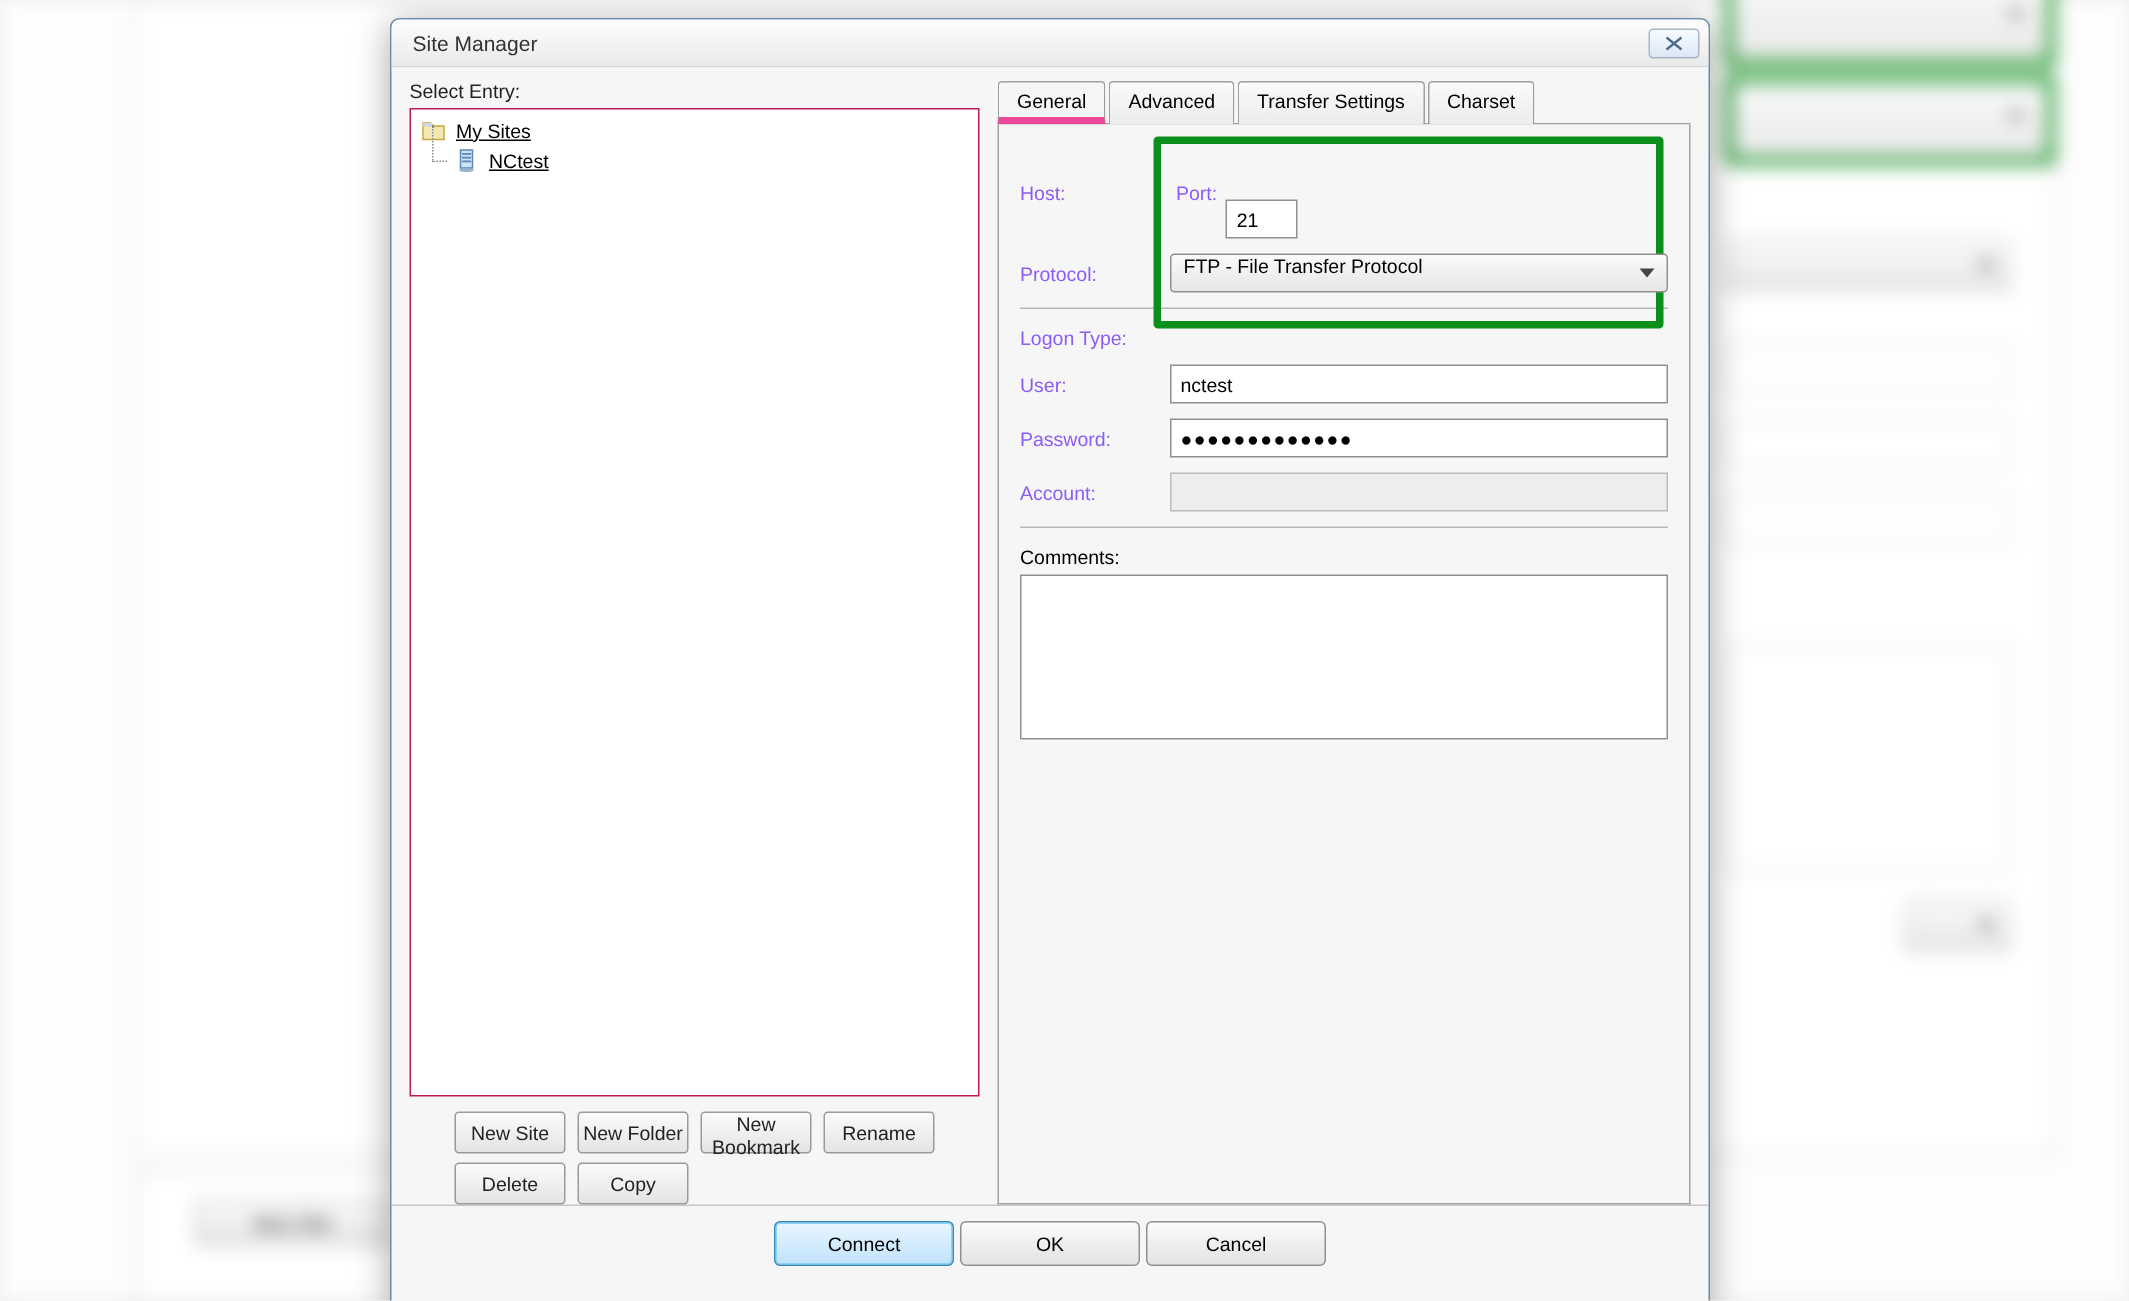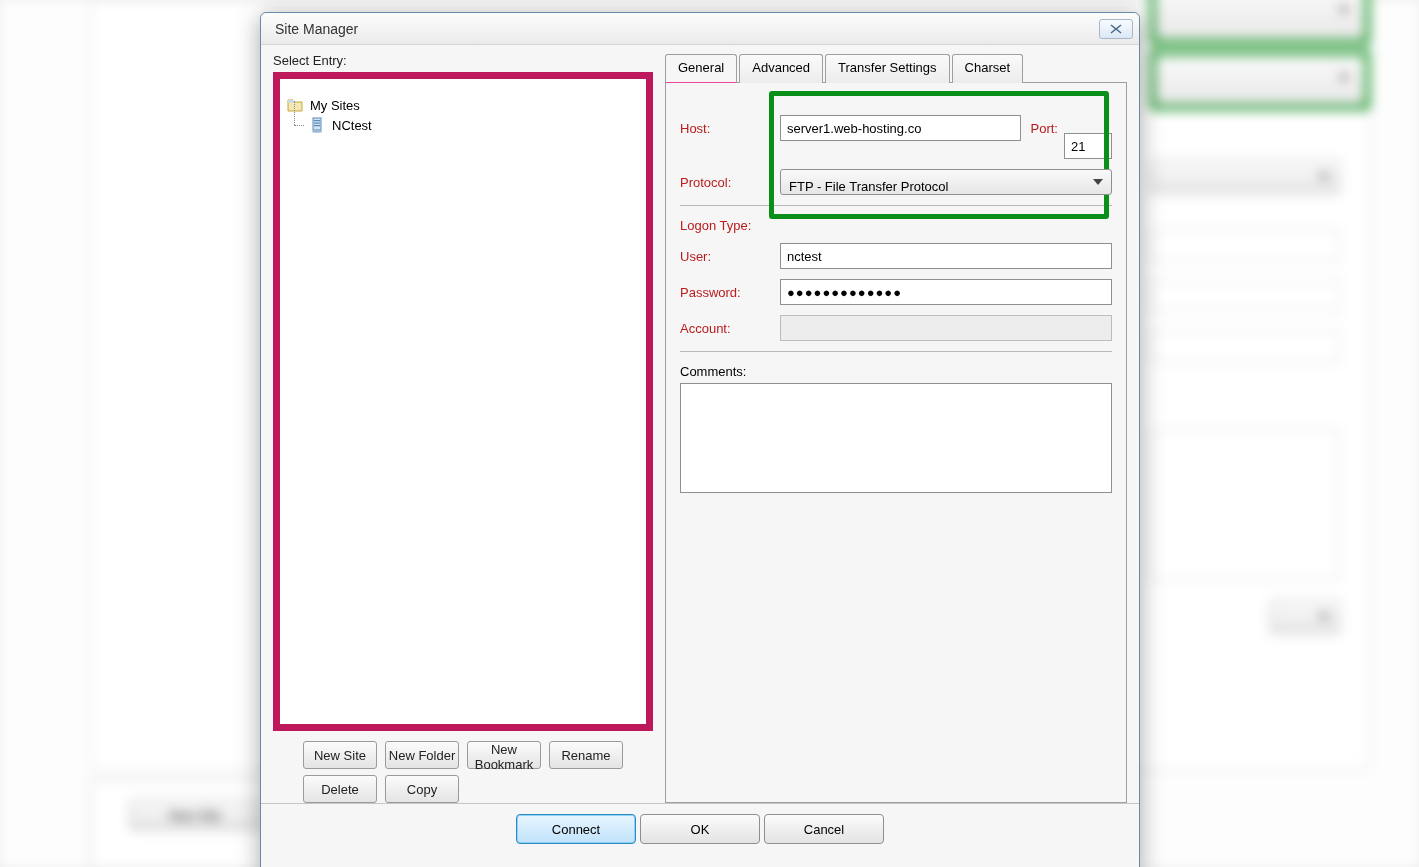--- a/index.html
+++ b/index.html
@@ -100,25 +100,26 @@
 .dialog-body {
   display:flex;
   padding: 8px 12px 0 12px;
   gap: 12px;
   height: 758px;
 }
 .left-pane { width: 380px; display:flex; flex-direction:column; }
 .left-label { font-size:13px; color:#222; margin-bottom:4px; }
 .tree {
   flex:1;
-  border:7px solid #be185d;
+  border:1px solid #be185d;
   background:#fff;
-  padding:16px 6px;
+  padding:4px 6px;
   overflow:auto;
   height: 570px;
+  text-decoration: underline;
 }
 .tree-item { display:flex; align-items:center; gap:6px; padding:1px 0; }
 .tree-child { margin-left: 22px; position:relative; }
 .tree-child::before {
   content:"";
   position:absolute;
   left:-14px; top:-14px; width:1px; height:24px;
   border-left:1px dotted #888;
 }
 .tree-child::after {
@@ -153,50 +154,50 @@
   background: linear-gradient(#fafafa,#ececec);
   margin-right:2px;
   border-radius:3px 3px 0 0;
   cursor:pointer;
   font-size:13px;
   position:relative;
   top:1px;
 }
 .tab.active {
   background:#f6f6f6;
-  border-bottom:1px solid #ec4899;
+  border-bottom:5px solid #ec4899;
   top:1px;
 }
 .tab-panel {
   border:1px solid #9f9f9f;
   border-top:none;
   padding:14px 14px 10px 14px;
   flex:1;
   background:#f6f6f6;
   position:relative;
 }
 .form-row { display:flex; align-items:center; margin-bottom:10px; gap:8px; }
-.form-row label { width:92px; font-size:13px; color:#b91c1c; }
+.form-row label { width:92px; font-size:13px; color:#8b5cf6; }
 .ctrl {
   height:26px;
   border:1px solid #8f8f8f;
   background:#fff;
   padding:2px 6px;
   font-size:13px;
   font-family: inherit;
 }
 .select {
   flex:1;
   height:26px;
   border:1px solid #8f8f8f;
   border-radius:3px;
   background: linear-gradient(#fafafa,#e6e6e6);
   position:relative;
   display:flex;
-  align-items:flex-end;
+  align-items:flex-start;
   padding:0 26px 0 8px;
   cursor:pointer;
   font-size:13px;
 }
 .select.flat { background:#fff; }
 .select .tri { position:absolute; right:8px; top:50%; transform:translateY(-50%); }
 .disabled-input {
   flex:1; height:26px;
   border:1px solid #bcbcbc;
   background:#ededed;
@@ -330,21 +331,20 @@
         <div class="tab">Advanced</div>
         <div class="tab">Transfer Settings</div>
         <div class="tab">Charset</div>
       </div>
       <div class="tab-panel">
         <div class="highlight-box"></div>
 
         <div class="form-row">
           <label>Host:</label>
           <div class="host-row" style="flex:1;">
-            <input class="ctrl" style="flex: 1 1 0%; min-width: 0px;" value="server1.web-hosting.co">
             <label class="port-label">Port:</label>
             <input class="ctrl" style="width: 48px; margin-top: 36px;" value="21">
           </div>
         </div>
 
         <div class="form-row">
           <label>Protocol:</label>
           <div class="select">
             <span>FTP - File Transfer Protocol</span>
             <div class="tri"></div>

